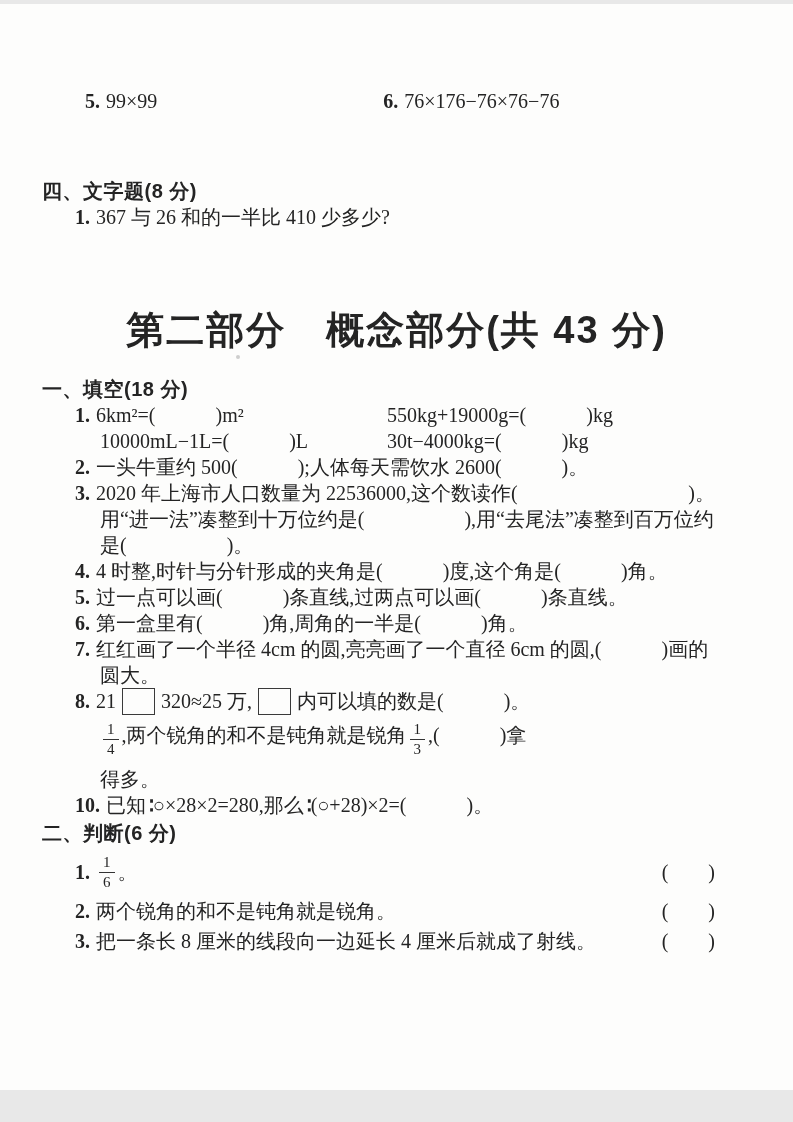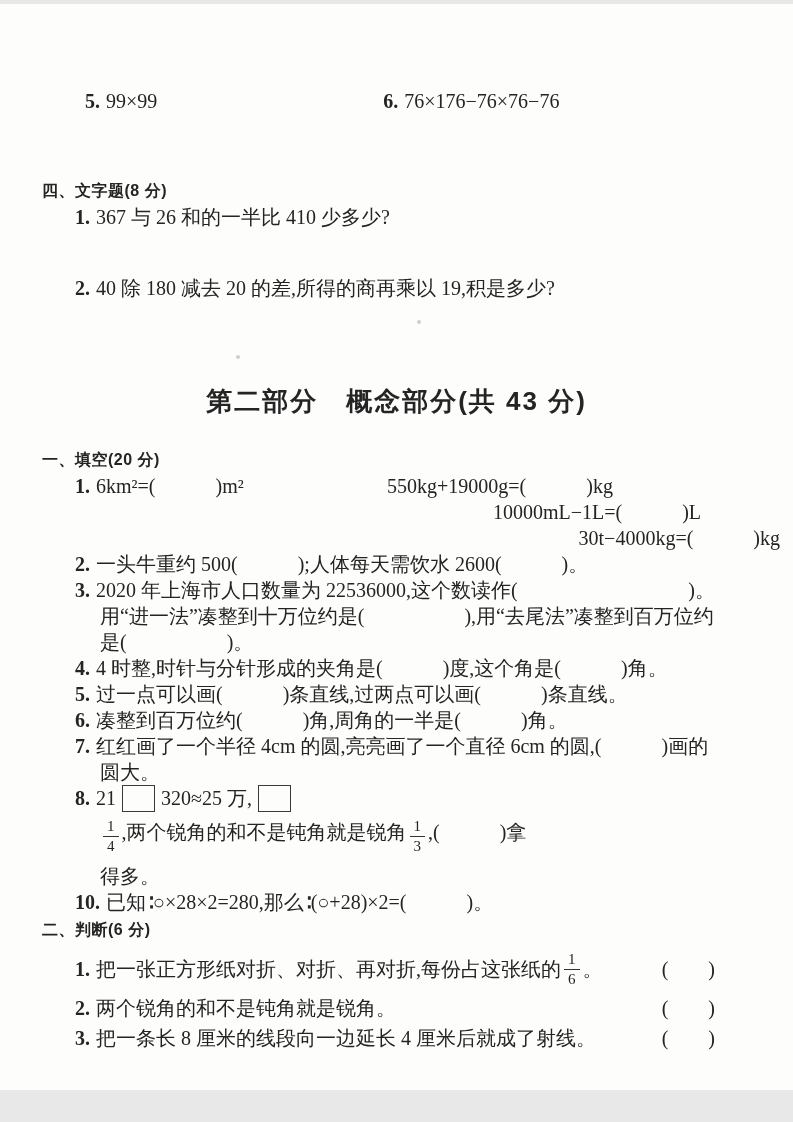--- a/index.html
+++ b/index.html
@@ -8,38 +8,38 @@
     background:#fdfdfc;color:#242424;
     font-family:"Liberation Serif","DejaVu Serif",serif;
     font-size:20px;line-height:26px;overflow:hidden;
     -webkit-font-smoothing:antialiased;
   }
   .pre{white-space:pre-wrap;}
   b.qnum{font-weight:bold;margin-right:6px;font-family:"Liberation Serif","DejaVu Serif",serif;}
   .sec-heading{
     margin-left:42px;font-weight:bold;
     font-family:"Liberation Sans","DejaVu Sans",sans-serif;
-    font-size:16px;letter-spacing:0.5px;
+    font-size:20px;letter-spacing:0.5px;
   }
   .calc-row{display:flex;padding-top:84px;}
   .calc-item-5{margin-left:85px;}
   .calc-item-6{margin-left:226px;}
   .wp-heading{margin-top:64px;}
   .q-line{margin-left:75px;width:650px;}
   .q-line.cont{margin-left:100px;}
   .wp-q2{margin-top:45px;}
   .part-title{
     margin-top:80px;text-align:center;font-weight:bold;
     font-family:"Liberation Sans","DejaVu Sans",sans-serif;
-    font-size:26px;line-height:40px;letter-spacing:2px;
+    font-size:38px;line-height:40px;letter-spacing:2px;
   }
   .fill-heading{margin-top:26px;}
-  .cols{display:flex;margin-left:75px;width:680px;align-items:flex-end;}
+  .cols{display:flex;margin-left:75px;width:680px;}
   .cols .col-l{width:312px;}
-  .cols.cont{margin-left:100px;flex-direction:column;}
+  .cols.cont{margin-left:100px;}
   .cols.cont .col-l{width:287px;}
   .flexline{display:flex;align-items:flex-start;}
   .between{justify-content:space-between;width:640px;}
   .sqbox{
     display:inline-block;width:31px;height:25px;margin:0 6px;
     border:1.6px solid #3a3a3a;vertical-align:middle;background:#fdfdfc;
   }
   .boxline{height:34px;}
   .frac{
     display:inline-flex;flex-direction:column;align-items:center;
@@ -67,30 +67,27 @@
     </div>
     <div class="calc-item-6">
       <b class="qnum">6.</b><span class="pre">76×176−76×76−76</span>
     </div>
   </div>
 
   <div class="sec-heading wp-heading">四、文字题(8 分)</div>
   <div class="q-line">
     <b class="qnum">1.</b><span class="pre">367 与 26 和的一半比 410 少多少?</span>
   </div>
-  <div class="q-line wp-q2">
-    <b class="qnum">2.</b><span class="pre">40 除 180 减去 20 的差,所得的商再乘以 19,积是多少?</span>
-  </div>
 
   <div class="speck speck-1"></div>
   <div class="speck speck-2"></div>
 
   <div class="part-title">第二部分　概念部分(共 43 分)</div>
 
-  <div class="sec-heading fill-heading">一、填空(20 分)</div>
+  <div class="sec-heading fill-heading">一、填空(18 分)</div>
 
   <div class="cols">
     <div class="col-l">
       <b class="qnum">1.</b><span class="pre">6km²=(　　　)m²</span>
     </div>
     <div class="col-r">
       <span class="pre">550kg+19000g=(　　　)kg</span>
     </div>
   </div>
   <div class="cols cont">
@@ -119,36 +116,37 @@
 
   <div class="q-line">
     <b class="qnum">4.</b><span class="pre">4 时整,时针与分针形成的夹角是(　　　)度,这个角是(　　　)角。</span>
   </div>
 
   <div class="q-line">
     <b class="qnum">5.</b><span class="pre">过一点可以画(　　　)条直线,过两点可以画(　　　)条直线。</span>
   </div>
 
   <div class="q-line">
-    <b class="qnum">6.</b><span class="pre">凑整到百万位约(　　　)角,周角的一半是(　　　)角。</span>
+    <b class="qnum">6.</b><span class="pre">第一盒里有(　　　)角,周角的一半是(　　　)角。</span>
   </div>
 
   <div class="q-line">
     <b class="qnum">7.</b><span class="pre">红红画了一个半径 4cm 的圆,亮亮画了一个直径 6cm 的圆,(　　　)画的</span>
   </div>
   <div class="q-line cont">
     <span class="pre">圆大。</span>
   </div>
 
   <div class="q-line flexline boxline">
     <b class="qnum">8.</b>
       <span class="pre">21</span>
       <span class="sqbox"></span>
       <span class="pre">320≈25 万,</span>
       <span class="sqbox"></span>
+      <span class="pre">内可以填的数是(　　　)。</span>
   </div>
 
   <div class="q-line cont flexline tallline">
       <span class="frac">
         <span class="fnum">1</span>
         <span class="fden">4</span>
       </span>
       <span class="pre">,两个锐角的和不是钝角就是锐角</span>
       <span class="frac">
         <span class="fnum">1</span>
@@ -162,21 +160,20 @@
 
   <div class="q-line">
     <b class="qnum">10.</b><span class="pre">已知∶○×28×2=280,那么∶(○+28)×2=(　　　)。</span>
   </div>
 
   <div class="sec-heading judge-heading">二、判断(6 分)</div>
 
   <div class="judge-row tallline">
     <span class="judge-left">
         <b class="qnum">1.</b>
-        <span class="pre">把一张正方形纸对折、对折、再对折,每份占这张纸的</span>
         <span class="frac">
           <span class="fnum">1</span>
           <span class="fden">6</span>
         </span>
         <span class="pre">。</span>
       </span>
     <span class="judge-ans">(　　)</span>
   </div>
 
   <div class="judge-row">

